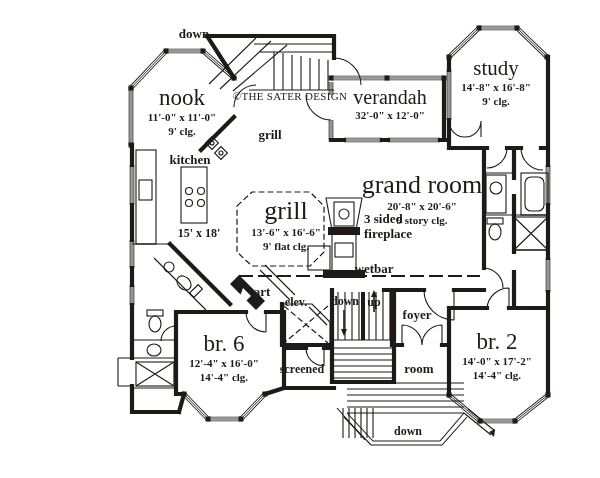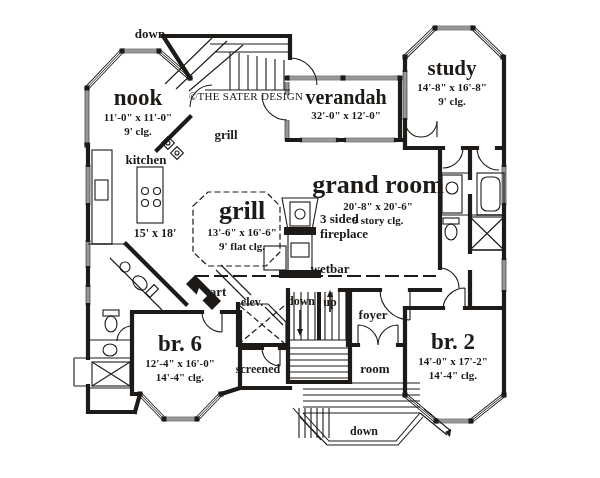--- a/index.html
+++ b/index.html
@@ -1,33 +1,33 @@
 <!DOCTYPE html>
 <html style="--ink: #1d1a17; --paper: #ffffff;"><head>
 <meta charset="utf-8">
 <style>
   :root{ --ink:#1d1a17; --paper:#ffffff; }
   html,body{margin:0;padding:0;background:var(--paper);}
   #canvas{position:relative;width:508px;height:478px;background:var(--paper);overflow:hidden;
-          font-family:"Liberation Serif",serif;color:var(--ink);}
+          font-family:"Liberation Serif",serif;color:var(--ink);margin-left:44px;}
   #plan-svg{position:absolute;left:0;top:0;}
   .w4{stroke:var(--ink);stroke-width:4.2;fill:none;stroke-linecap:square;}
   .t {stroke:var(--ink);stroke-width:1.1;fill:none;}
   .t2{stroke:var(--ink);stroke-width:1.6;fill:none;}
   .wA{stroke:var(--ink);stroke-width:4.6;fill:none;}
   .wB{stroke:var(--paper);stroke-width:2.8;fill:none;}
   .wC{stroke:var(--ink);stroke-width:0.9;fill:none;}
   .nodes{fill:var(--ink);stroke:none;}
   .dash{stroke:var(--ink);stroke-width:1.2;fill:none;stroke-dasharray:6 3;}
   .dash2{stroke:var(--ink);stroke-width:2;fill:none;stroke-dasharray:14 5;}
   .fillink{fill:var(--ink);stroke:none;}
   .lbl{position:absolute;transform:translate(-50%,-50%);font-weight:bold;white-space:nowrap;line-height:1;}
   .s12{font-size:12px;} .s13{font-size:13px;}
   .room{position:absolute;transform:translateX(-50%);text-align:center;white-space:nowrap;line-height:1;}
-  .rname{font-weight:bold;}
+  .rname{font-weight:normal;}
   .n20{font-size:20px;} .n21{font-size:21px;} .n23{font-size:23px;} .n26{font-size:26px;}
   .rdims{font-size:11px;font-weight:bold;margin-top:3px;}
   .copyright{position:absolute;transform:translateX(-50%);font-size:11px;
              letter-spacing:.3px;line-height:1.3;white-space:nowrap;}
   .fp{position:absolute;font-size:13px;font-weight:bold;line-height:1.15;white-space:nowrap;}
 </style>
 </head>
 <body>
 
 <div id="canvas">

